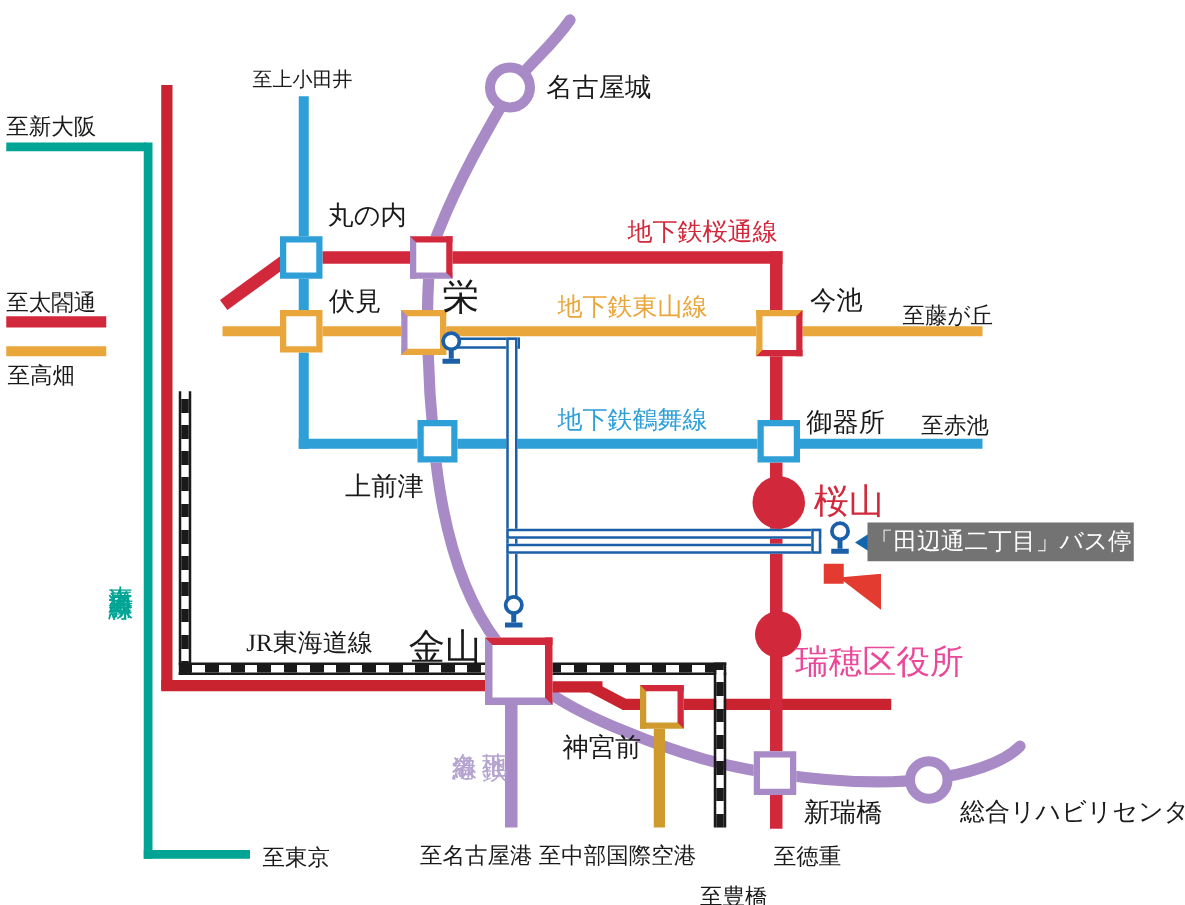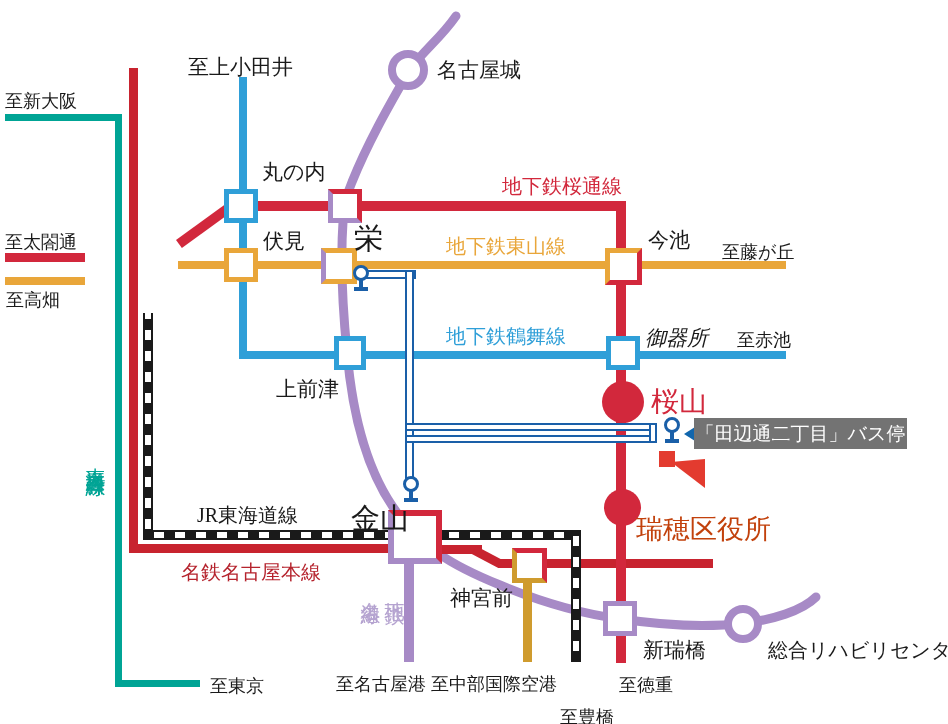--- a/index.html
+++ b/index.html
@@ -95,51 +95,50 @@
     <span class="bi-stem"></span>
     <span class="bi-bar"></span>
   </div>
   <div class="busicon" style="left:662px;top:417px;z-index:4;">
     <span class="bi-ring"></span>
     <span class="bi-stem"></span>
     <span class="bi-bar"></span>
   </div>
 
   <div class="lab" style="left:5px;top:92px;font-size:18px;z-index:5;">至新大阪</div>
-  <div class="lab" style="left:188px;top:56px;font-size:21px;z-index:5;">至上小田井</div>
+  <div class="lab" style="left:202px;top:56px;font-size:16px;z-index:5;">至上小田井</div>
   <div class="lab" style="left:5px;top:233px;font-size:18px;z-index:5;">至太閤通</div>
   <div class="lab" style="left:6px;top:291px;font-size:18px;z-index:5;">至高畑</div>
   <div class="lab" style="left:722px;top:243px;font-size:18px;z-index:5;">至藤が丘</div>
   <div class="lab" style="left:737px;top:331px;font-size:18px;z-index:5;">至赤池</div>
   <div class="lab" style="left:210px;top:677px;font-size:18px;z-index:5;">至東京</div>
   <div class="lab" style="left:336px;top:675px;font-size:18px;z-index:5;">至名古屋港</div>
   <div class="lab" style="left:431px;top:675px;font-size:18px;z-index:5;">至中部国際空港</div>
   <div class="lab" style="left:560px;top:676px;font-size:18px;z-index:5;margin-top:32px;">至豊橋</div>
   <div class="lab" style="left:619px;top:676px;font-size:18px;z-index:5;">至徳重</div>
 
   <div class="lab" style="left:502px;top:175px;font-size:20px;color:#d2283c;z-index:5;">地下鉄桜通線</div>
   <div class="lab" style="left:446px;top:235px;font-size:20px;color:#e9a63a;z-index:5;">地下鉄東山線</div>
   <div class="lab" style="left:446px;top:325px;font-size:20px;color:#2f9fd8;z-index:5;">地下鉄鶴舞線</div>
   <div class="lab vlab" style="left:85px;top:452px;font-size:20px;color:#00a495;z-index:5;">東海道新幹線</div>
   <div class="lab" style="left:197px;top:504px;font-size:20px;z-index:5;">JR東海道線</div>
-  <div class="lab" style="left:181px;top:561px;font-size:20px;color:#b5232d;z-index:5;">名鉄名古屋本線</div>
   <div class="lab vlab" style="left:384px;top:586px;font-size:20px;color:#b5a3d0;z-index:5;">地下鉄</div>
   <div class="lab vlab" style="left:360px;top:586px;font-size:20px;color:#b5a3d0;z-index:5;">名港線</div>
 
   <div class="lab" style="left:262px;top:161px;font-size:21px;z-index:5;">丸の内</div>
   <div class="lab" style="left:263px;top:230px;font-size:21px;z-index:5;">伏見</div>
   <div class="lab" style="left:354px;top:223px;font-size:29px;z-index:5;">栄</div>
   <div class="lab" style="left:648px;top:229px;font-size:21px;z-index:5;">今池</div>
-  <div class="lab" style="left:645px;top:327px;font-size:21px;z-index:5;font-style:italic;">御器所</div>
+  <div class="lab" style="left:645px;top:327px;font-size:21px;z-index:5;">御器所</div>
   <div class="lab" style="left:276px;top:378px;font-size:21px;z-index:5;">上前津</div>
   <div class="lab" style="left:651px;top:387px;font-size:28px;color:#d2283c;z-index:5;">桜山</div>
-  <div class="lab" style="left:327px;top:503px;font-size:29px;z-index:5;margin-left:24px;">金山</div>
+  <div class="lab" style="left:327px;top:503px;font-size:29px;z-index:5;">金山</div>
   <div class="lab" style="left:450px;top:587px;font-size:21px;z-index:5;">神宮前</div>
   <div class="lab" style="left:643px;top:639px;font-size:21px;z-index:5;">新瑞橋</div>
-  <div class="lab" style="left:636px;top:515px;font-size:27px;color:#c2410c;z-index:5;">瑞穂区役所</div>
+  <div class="lab" style="left:636px;top:515px;font-size:27px;color:#ec4899;z-index:5;">瑞穂区役所</div>
 
   <div class="lab" style="left:437px;top:59px;font-size:21px;z-index:5;">名古屋城</div>
   <div class="lab" style="left:768px;top:639px;font-size:20px;z-index:5;">総合リハビリセンター</div>
 
   <div class="seg" style="left:684px;top:427px;width:11px;height:14px;background:#1166ad;clip-path:polygon(100% 0,100% 100%,0 50%);z-index:6;"></div>
   <div class="seg" style="left:694px;top:418px;width:213px;height:31px;background:#737373;z-index:6;">
     <div class="lab" style="left:0;top:0;width:213px;text-align:center;font-size:19px;line-height:31px;color:#fff;">「田辺通二丁目」バス停</div>
   </div>
 
   <div class="seg" style="left:659px;top:451px;width:16px;height:16px;background:#e33b2f;z-index:6;"></div>

